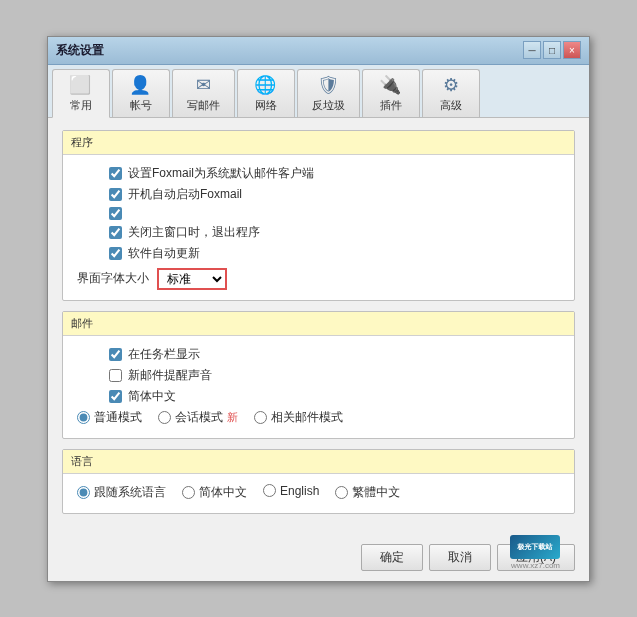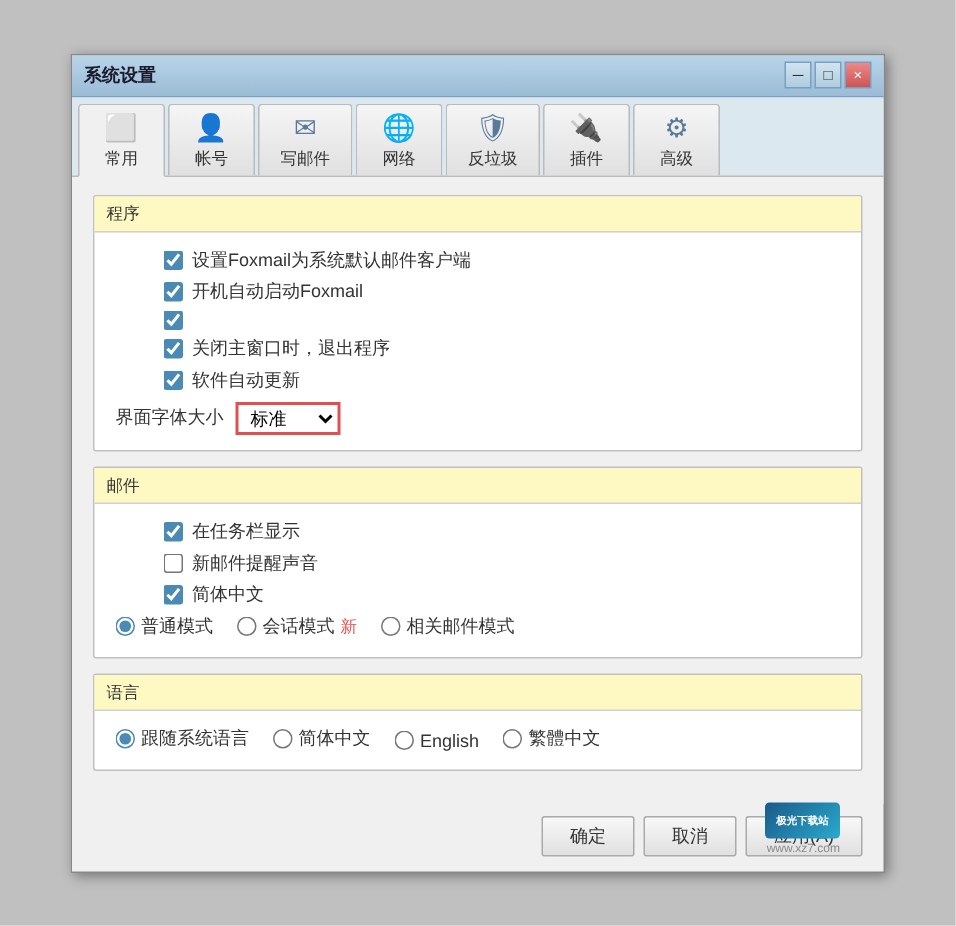--- a/index.html
+++ b/index.html
@@ -139,21 +139,21 @@
       border: 2px solid #e05050;
       padding: 1px 4px;
       font-size: 12px;
       background: white;
       width: 70px;
       cursor: pointer;
     }
     
     .radio-row {
       display: flex;
-      align-items: flex-end;
+      align-items: flex-start;
       margin: 4px 0;
       gap: 16px;
     }
     .radio-item {
       display: flex;
       align-items: center;
       gap: 4px;
     }
     .radio-item input[type="radio"] {
       cursor: pointer;

